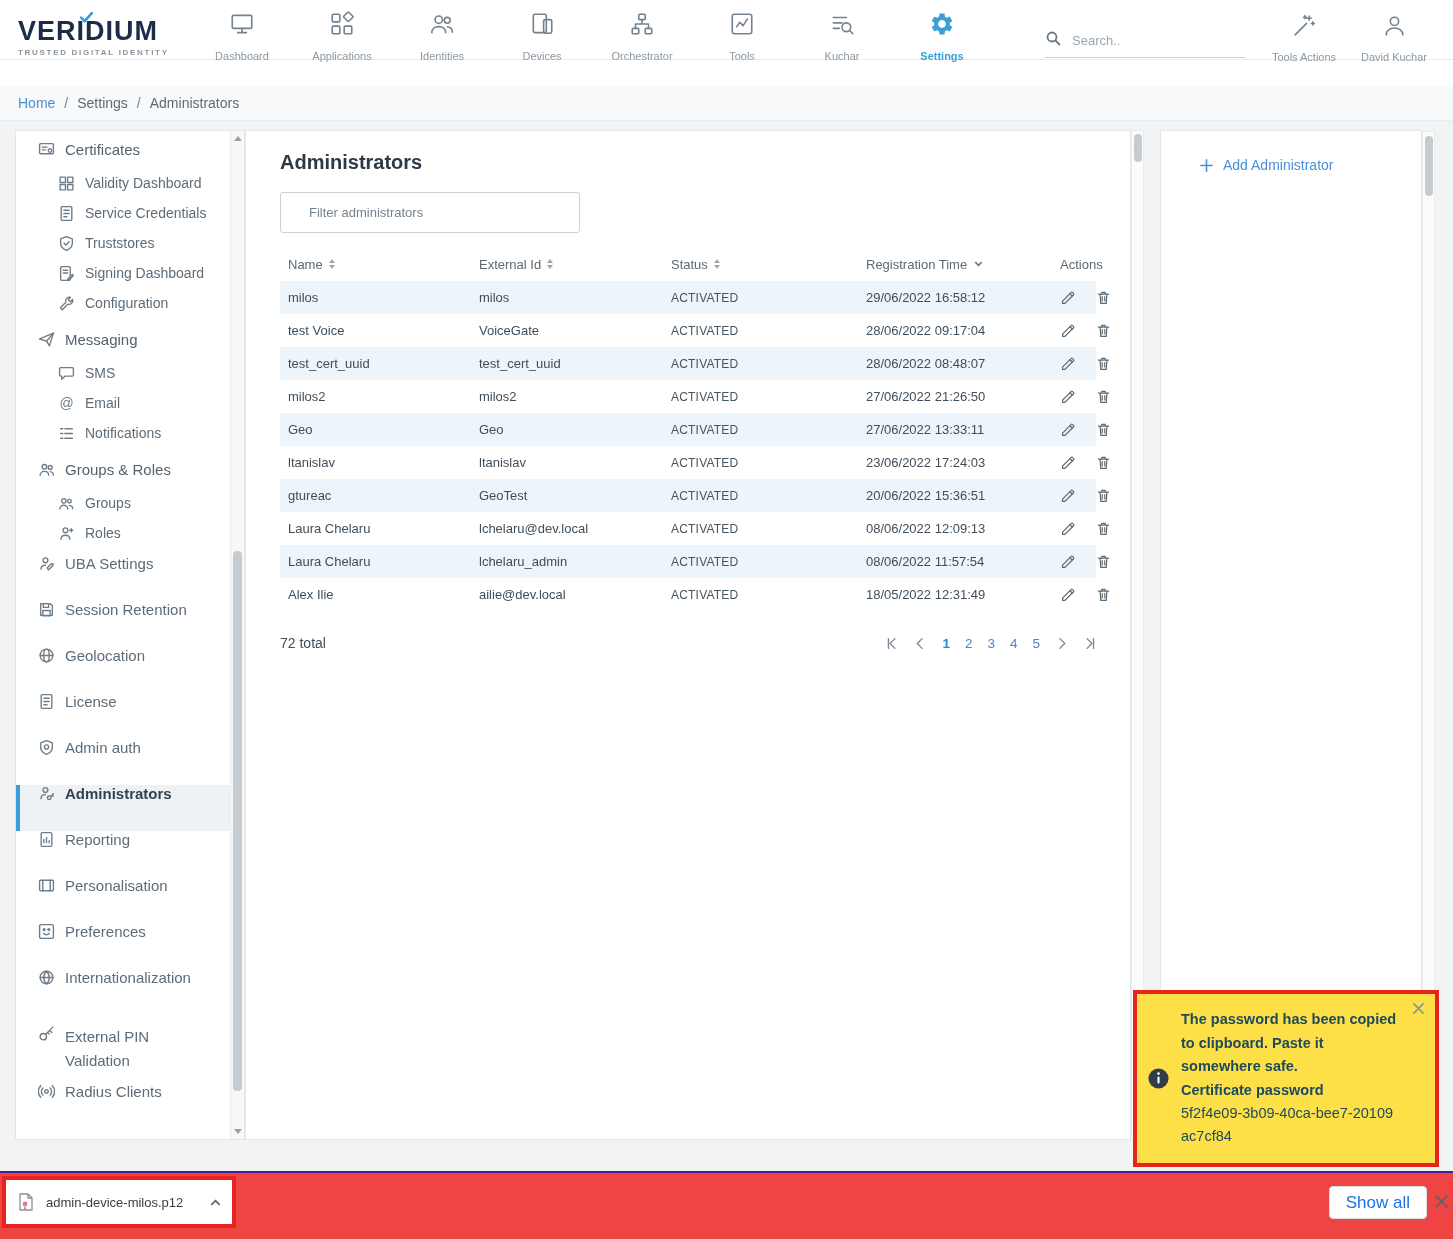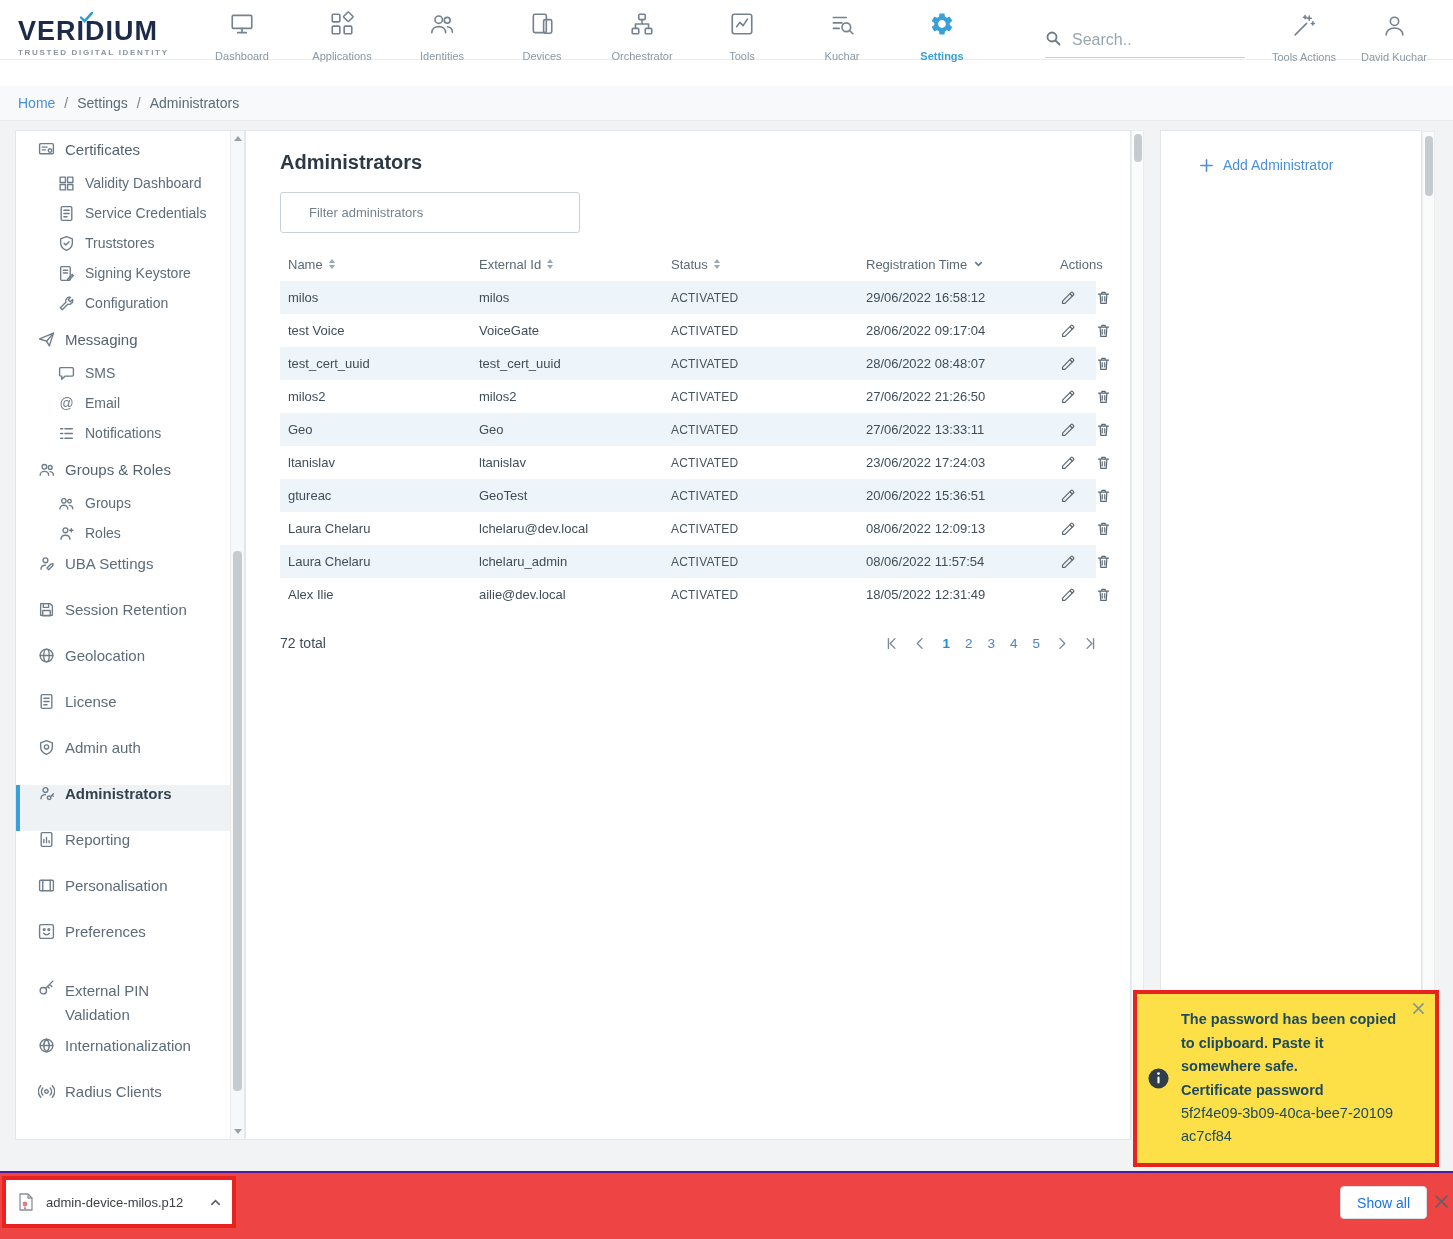--- a/index.html
+++ b/index.html
@@ -16,21 +16,21 @@
   .nav{position:absolute;left:192px;top:11px;display:flex;}
   .nav-item{width:100px;display:flex;flex-direction:column;align-items:center;gap:9px;cursor:pointer;}
   .nav-item svg{width:26px;height:26px;fill:none;stroke:#74828f;stroke-width:1.5;
                 stroke-linecap:round;stroke-linejoin:round;}
   .nav-item .nav-label{font-size:11px;color:#8b98a3;}
   .nav-item.active svg{stroke:none;fill:#3aa0d9;}
   .nav-item.active .nav-label{color:#3aa0d9;font-weight:bold;}
   .search{position:absolute;left:1045px;top:30px;width:200px;display:flex;align-items:center;gap:9px;
           border-bottom:1px solid #c9d1d8;padding-bottom:7px;}
   .search svg{width:16px;height:16px;fill:none;stroke:#6b7a87;stroke-width:1.8;stroke-linecap:round;}
-  .search input{border:none;outline:none;font-size:16px;color:#6b7a87;width:160px;background:transparent;
+  .search input{border:none;outline:none;font-size:13px;color:#6b7a87;width:160px;background:transparent;
                 font-family:"Liberation Sans",sans-serif;}
   .search input::placeholder{color:#9aa6b0;}
   .tn-side{position:absolute;top:13px;display:flex;flex-direction:column;align-items:center;gap:9px;cursor:pointer;}
   .tn-side svg{width:25px;height:25px;fill:none;stroke:#74828f;stroke-width:1.5;stroke-linecap:round;}
   .tn-side .nav-label{font-size:11px;color:#8b98a3;}
   .qa{left:1268px;width:72px;}
   .usr{left:1356px;width:76px;}
 
   
   .breadcrumb{position:absolute;top:86px;left:0;width:100%;height:35px;background:#f7f9fa;
@@ -130,21 +130,21 @@
   .shelf{position:absolute;left:0;bottom:0;width:100%;height:68px;background:#ef4444;
          border-top:2px solid #4c1d95;box-sizing:border-box;z-index:6;}
   .download-chip{position:absolute;left:2px;top:3px;width:234px;height:52px;border:4px solid #e8231f;
                  box-sizing:border-box;display:flex;align-items:center;gap:10px;padding:0 10px;
                  background:#fff;cursor:pointer;}
   .chip-icon svg{width:20px;height:20px;display:block;}
   .chip-name{font-size:13px;color:#3c4043;white-space:nowrap;}
   .chip-caret{margin-left:auto;background:none;border:none;padding:0;cursor:pointer;display:flex;}
   .chip-caret svg{width:13px;height:13px;fill:none;stroke:#5f6368;stroke-width:1.8;stroke-linecap:round;}
   .show-all{position:absolute;right:26px;top:13px;height:33px;padding:0 16px;border:1px solid #dadce0;
-            border-radius:4px;background:#fff;color:#1a73e8;font-size:14px;display:flex;align-items:center;
+            border-radius:4px;background:#fff;color:#1a73e8;font-size:17px;display:flex;align-items:center;
             cursor:pointer;font-family:"Liberation Sans",sans-serif;}
   .shelf-close{position:absolute;right:5px;top:22px;background:none;border:none;padding:0;cursor:pointer;}
   .shelf-close svg{width:13px;height:13px;stroke:#5f6368;stroke-width:1.6;stroke-linecap:round;}
 </style>
 </head>
 <body>
 
 <div class="app">
 
   <header class="topnav">
@@ -312,21 +312,21 @@
             <path d="M5.7 7.8l1.7 1.7 3-3.2"></path>
           </svg>
         <span class="label">Truststores</span>
       </div>
       <div class="sb-item child">
         <svg viewBox="0 0 16 16">
             <rect x="2.5" y="1.5" width="9" height="13" rx="1"></rect>
             <path d="M5 5h4M5 7.5h4"></path>
             <path d="M9 13.5l4.5-4.5 1 1-4.5 4.5H9z"></path>
           </svg>
-        <span class="label">Signing Keystore</span>
+        <span class="label">Signing Dashboard</span>
       </div>
       <div class="sb-item child">
         <svg viewBox="0 0 16 16">
             <path d="M13.8 4.2a3.6 3.6 0 0 1-4.6 4.4L4 13.8 2.2 12l5.2-5.2a3.6 3.6 0 0 1 4.4-4.6L9.6 4.4l2 2z"></path>
           </svg>
         <span class="label">Configuration</span>
       </div>
 
       <div class="sb-item section">
         <svg viewBox="0 0 16 16">
@@ -441,33 +441,33 @@
       </div>
       <div class="sb-item standalone">
         <svg viewBox="0 0 16 16">
             <rect x="1.5" y="1.5" width="13" height="13" rx="1.5"></rect>
             <circle cx="5.8" cy="6.2" r="0.9"></circle>
             <circle cx="10.2" cy="6.2" r="0.9"></circle>
             <path d="M5.3 9.6c.7 1 1.7 1.5 2.7 1.5s2-.5 2.7-1.5"></path>
           </svg>
         <span class="label">Preferences</span>
       </div>
+      <div class="sb-item standalone">
+        <svg viewBox="0 0 16 16">
+            <circle cx="8" cy="8" r="6"></circle>
+            <path d="M2 8h12M8 2c1.8 1.6 2.6 3.7 2.6 6S9.8 12.4 8 14C6.2 12.4 5.4 10.3 5.4 8S6.2 3.6 8 2z"></path>
+          </svg>
+        <span class="label">Internationalization</span>
+      </div>
       <div class="sb-item standalone multiline">
         <svg viewBox="0 0 16 16">
             <circle cx="5" cy="11" r="3"></circle>
             <path d="M7.3 8.7L14 2M11 5l2 2M9 7l1.5 1.5"></path>
           </svg>
         <span class="label">External PIN Validation</span>
-      </div>
-      <div class="sb-item standalone">
-        <svg viewBox="0 0 16 16">
-            <circle cx="8" cy="8" r="6"></circle>
-            <path d="M2 8h12M8 2c1.8 1.6 2.6 3.7 2.6 6S9.8 12.4 8 14C6.2 12.4 5.4 10.3 5.4 8S6.2 3.6 8 2z"></path>
-          </svg>
-        <span class="label">Internationalization</span>
       </div>
       <div class="sb-item standalone">
         <svg viewBox="0 0 16 16">
             <circle cx="8" cy="8" r="1.7"></circle>
             <path d="M4.6 11.4a4.8 4.8 0 0 1 0-6.8M11.4 4.6a4.8 4.8 0 0 1 0 6.8M2.6 13.4a7.6 7.6 0 0 1 0-10.8M13.4 2.6a7.6 7.6 0 0 1 0 10.8"></path>
           </svg>
         <span class="label">Radius Clients</span>
       </div>
     </div>
     <div class="sb-scrollbar">

